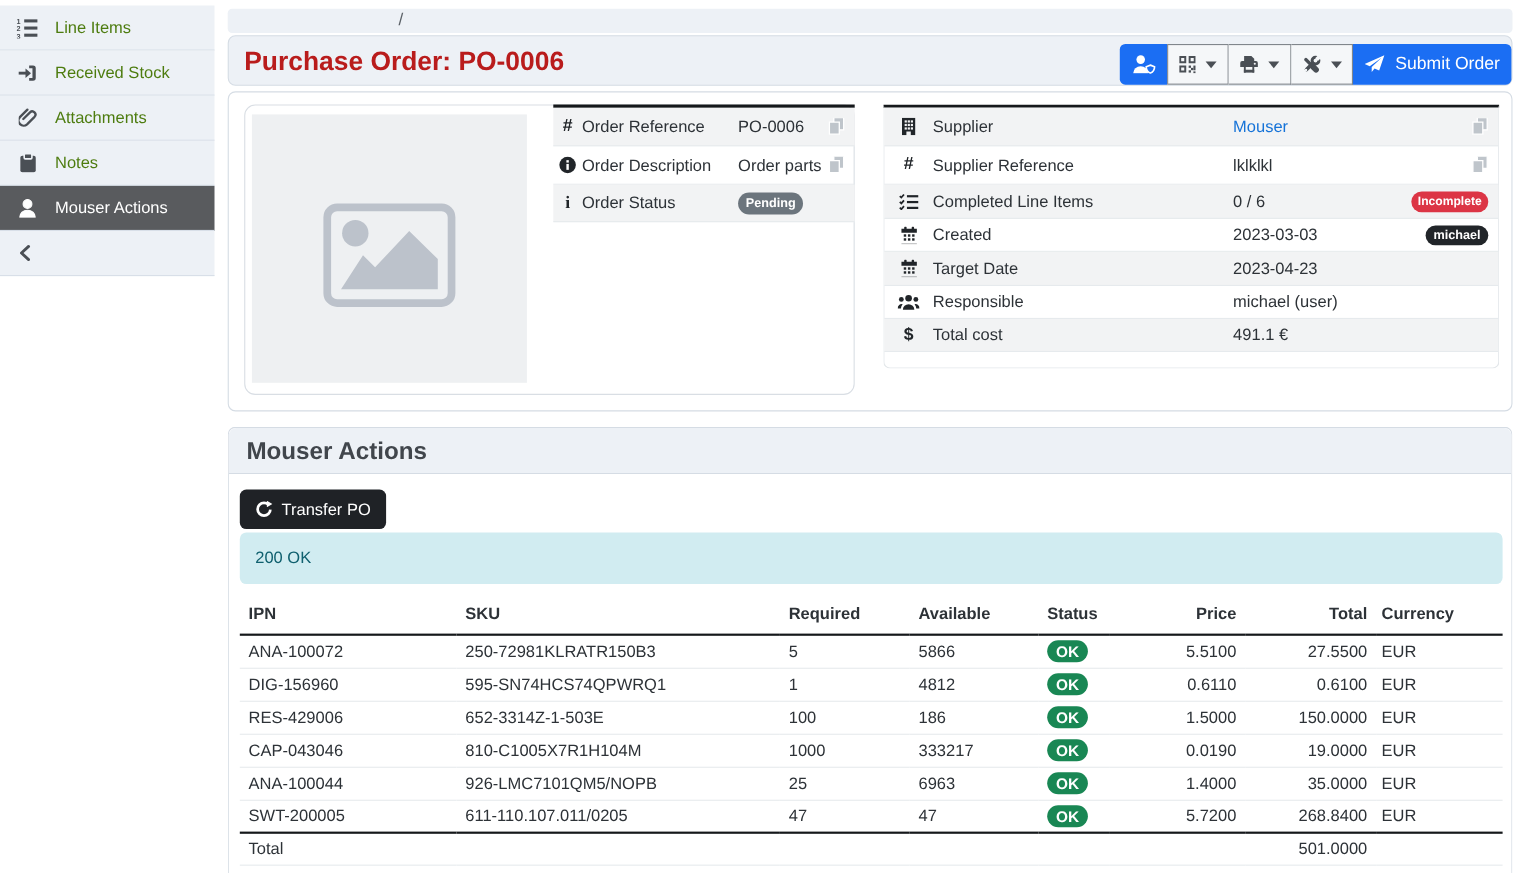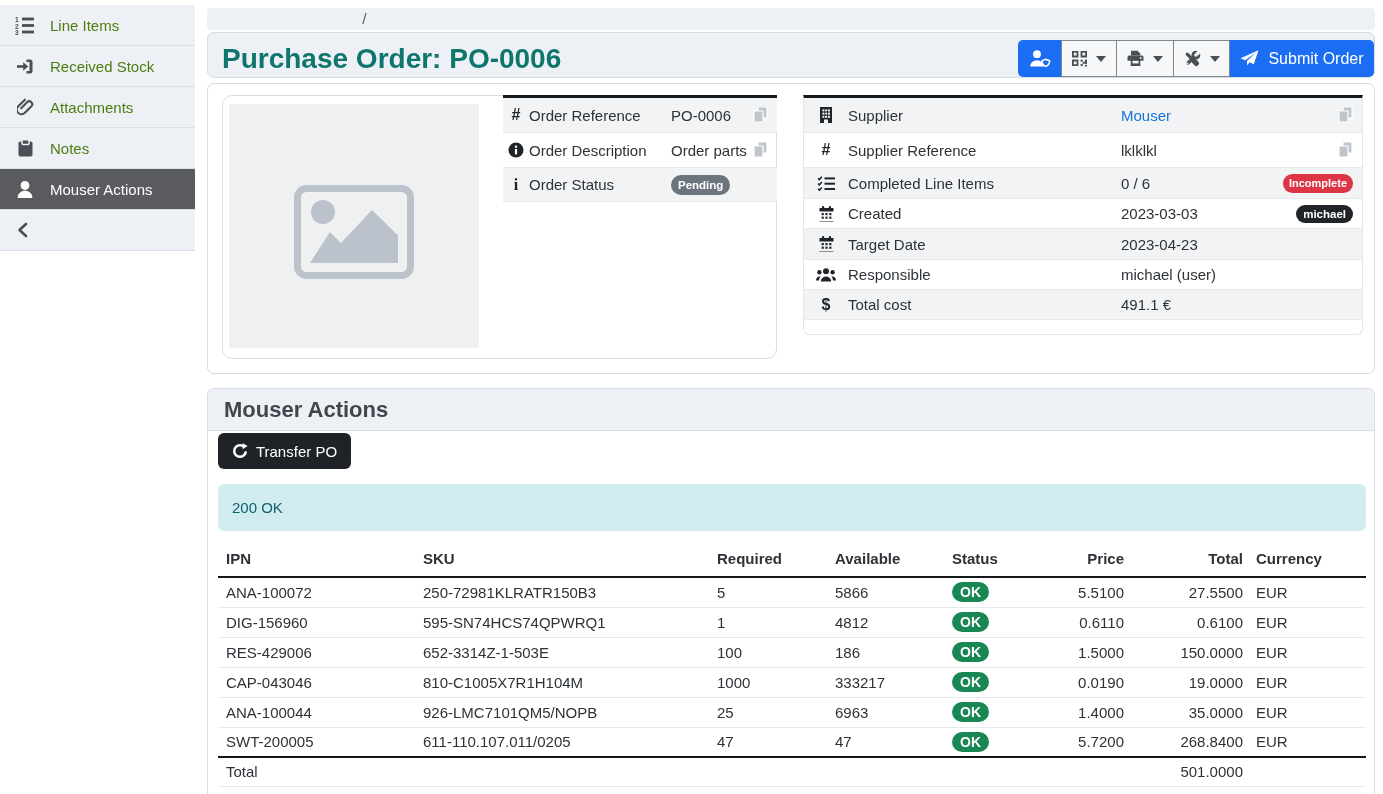--- a/index.html
+++ b/index.html
@@ -21,22 +21,22 @@
 
 #breadcrumb { left:207px; top:8px; width:1168px; height:22px; background:#edf1f6;
   border-radius:4px; display:flex; align-items:center; padding-left:29px;
   font-size:15.5px; color:#5b6167; }
 #breadcrumb a { color:#6d28d9; text-decoration:none;margin-top:44px; }
 #breadcrumb .sep { margin:0 9px; color:#5b6167; }
 
 
 #titlebar { left:207px; top:32px; width:1168px; height:46px; background:#edf1f6;
   border:1px solid #d5dce4; border-radius:7px; }
-#titlebar h1 { position:absolute; left:14px; top:10px; font-size:28px; font-weight:bold;
-  color:#0f766e; }
+#titlebar h1 { position:absolute; left:14px; top:10px; font-size:24px; font-weight:bold;
+  color:#b91c1c; }
 #btngroup { position:absolute; right:0px; top:7px; height:37px; display:flex; }
 .btn { height:37px; display:flex; align-items:center; justify-content:center; }
 .btn-blue { background:#1b6ef3; color:#fff; }
 .btn-light { background:#f5f7f9; border:1px solid #80868c; color:#4a4f55; }
 .btn-light + .btn-light { border-left:none; }
 .caret { width:0; height:0; border-left:5px solid transparent; border-right:5px solid transparent;
   border-top:6px solid #4a4f55; margin-left:9px; }
 #btn-user { width:43px; border-radius:5px 0 0 5px; }
 #btn-qr { width:56px; }
 #btn-print { width:57px; }
@@ -76,21 +76,21 @@
 .bg-red { background:#dc3545; padding:0 6px; font-size:11px; height:19px; }
 .bg-dark { background:#212529; padding:0 7px; font-size:11.5px; height:18px; }
 .bg-green { background:#198754; padding:1px 8px; font-size:14px; }
 
 
 #mouserpanel { left:207px; top:388px; width:1168px; height:420px; background:#fff;
   border:1px solid #d5dce4; border-radius:7px 7px 0 0; border-bottom:none; }
 #mp-head { height:42px; background:#edf1f6; border-bottom:1px solid #d5dce4;
   border-radius:7px 7px 0 0; display:flex; align-items:center; padding-left:16px; }
 #mp-head h2 { font-size:22px; font-weight:bold; color:#41464c; }
-#btn-transfer { position:absolute; left:10px; top:44px; width:133px; height:36px;
+#btn-transfer { position:absolute; left:10px; top:56px; width:133px; height:36px;
   background:#1f2226; color:#fff; border-radius:6px; font-size:15px;
   display:flex; align-items:center; justify-content:center; }
 #btn-transfer svg { margin-right:8px; }
 #alert { position:absolute; left:10px; top:95px; width:1148px; height:47px;
   background:#d1ecf1; border-radius:6px; display:flex; align-items:center;
   padding-left:14px; color:#10606f; font-size:15px; }
 
 
 #itable { position:absolute; left:10px; top:152px; width:1148px; border-collapse:collapse;
   table-layout:fixed; font-size:15px; color:#2d3237; }

